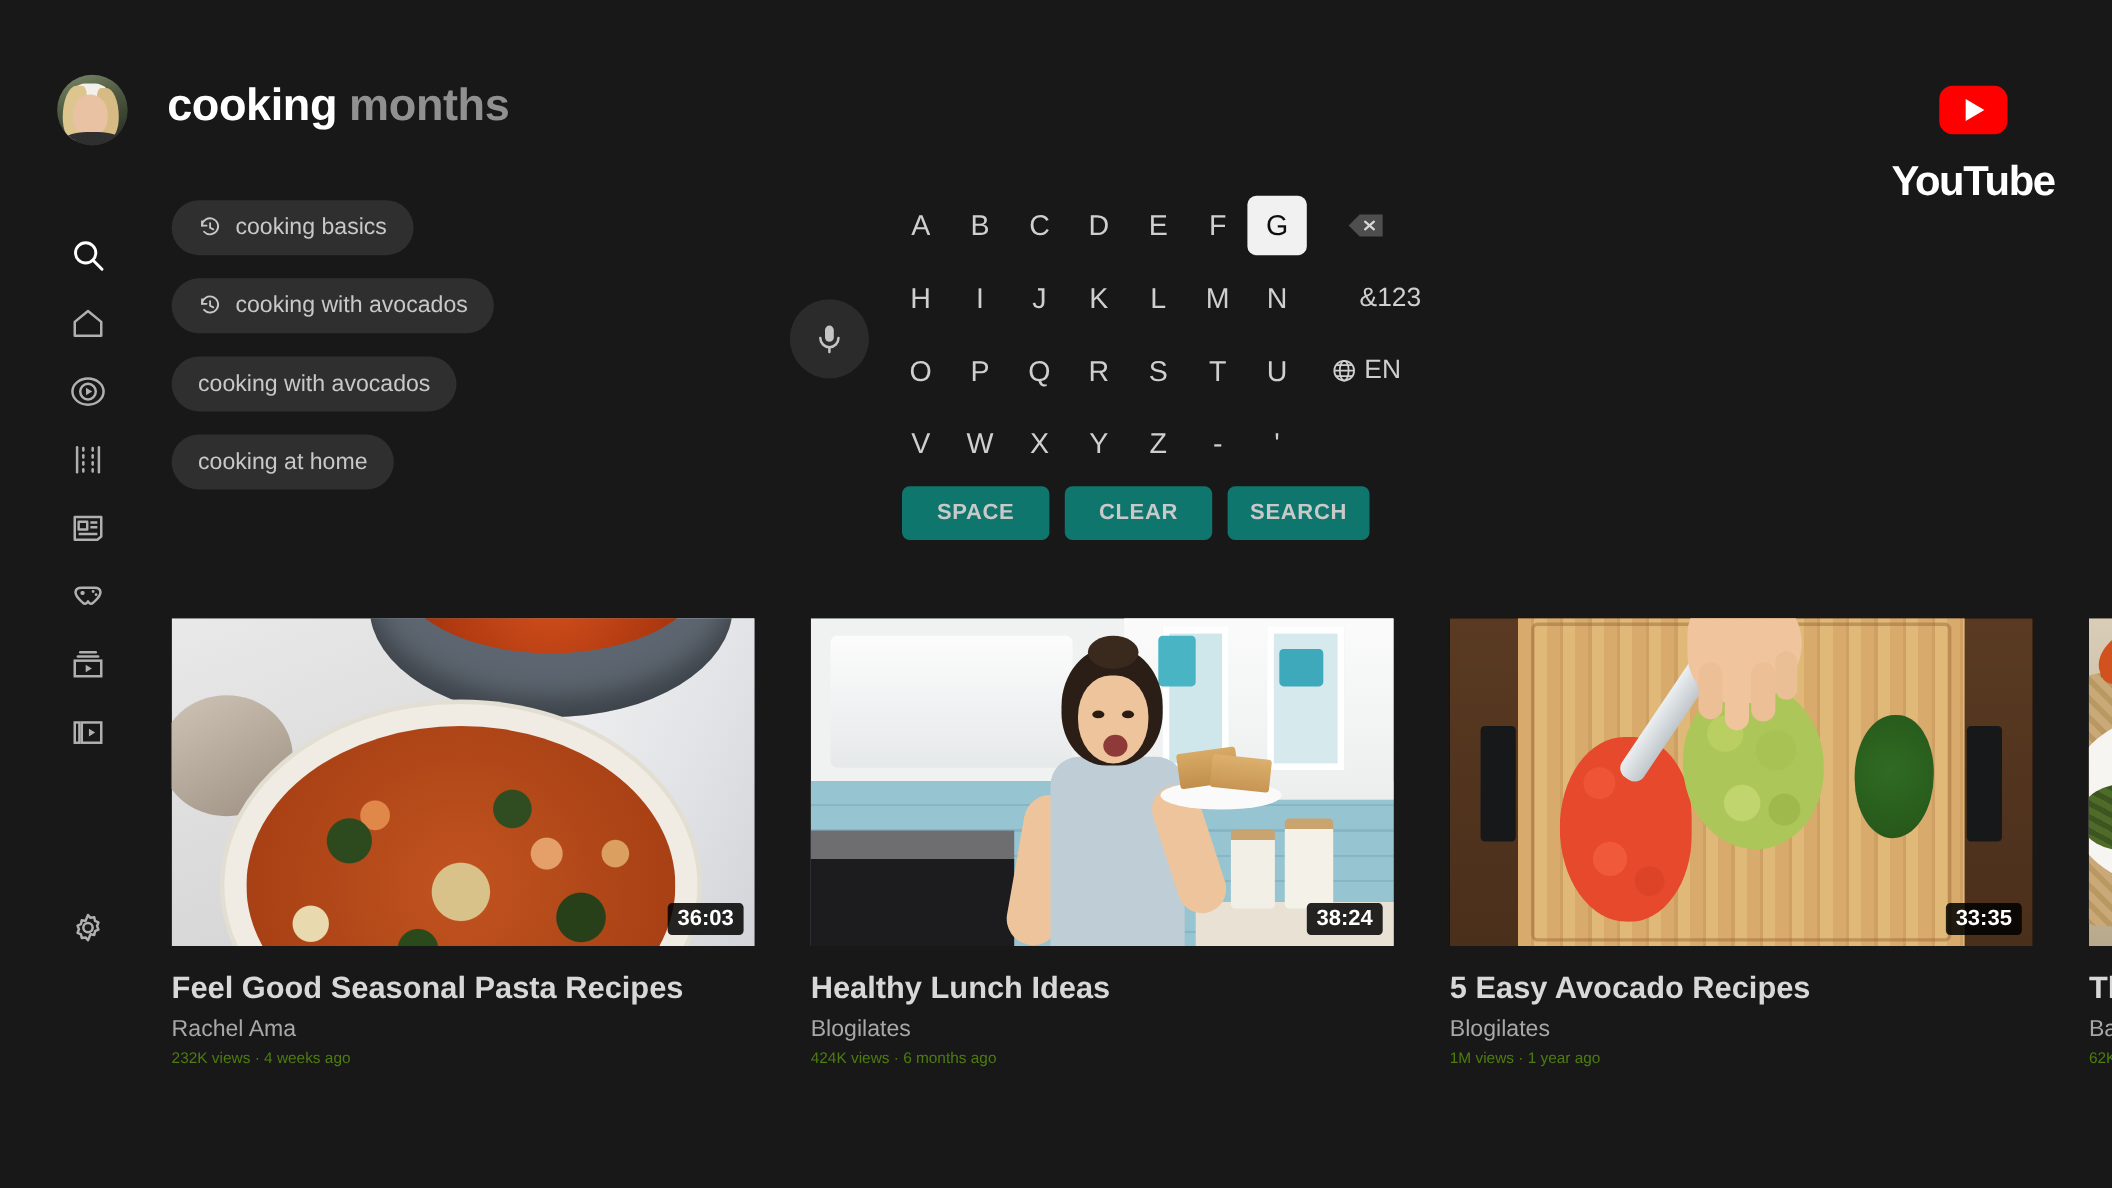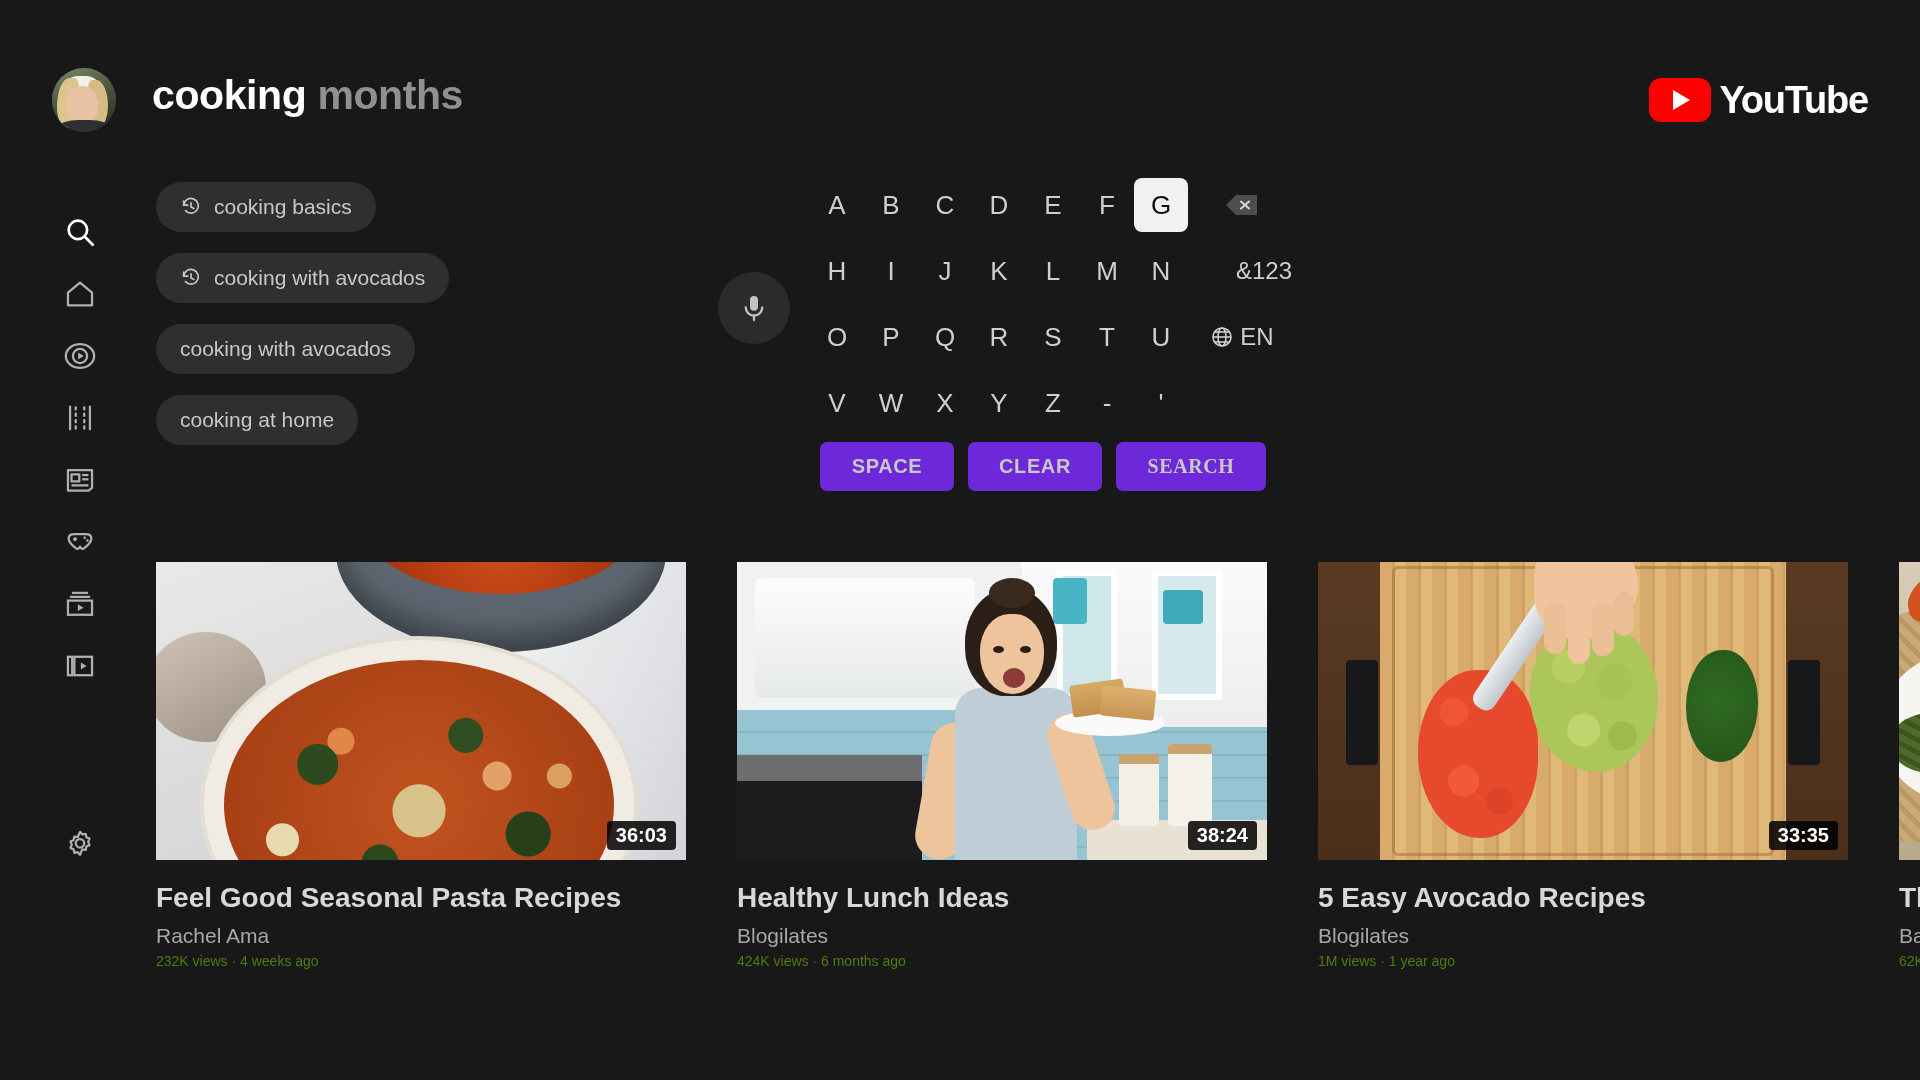--- a/index.html
+++ b/index.html
@@ -33,21 +33,21 @@
     border-radius: 40% 40% 0 0; background: #2f2f2f; }
 
   .page-title {
     position: absolute; left: 152px; top: 72px;
     font-size: 41px; font-weight: 700; letter-spacing: -0.4px;
     white-space: nowrap;
   }
   .t-typed { color: #ffffff; }
   .t-suggest { color: #909090; }
 
-  .yt-logo { position: absolute; right: 52px; top: 78px; display: flex; align-items: center; gap: 9px; }
+  .yt-logo { position: absolute; right: 52px; top: 78px; display: flex; align-items: center; gap: 22px; flex-direction: column; }
   .yt-mark { width: 62px; height: 44px; background: #ff0000; border-radius: 12px;
     display: flex; align-items: center; justify-content: center; }
   .yt-tri { width: 0; height: 0; border-left: 17px solid #fff;
     border-top: 10px solid transparent; border-bottom: 10px solid transparent; margin-left: 4px; }
   .yt-word { color: #fff; font-size: 38px; font-weight: 700; letter-spacing: -1.2px; }
 
   
   .sidebar { position: absolute; left: 0; top: 150px; width: 140px; height: 930px; }
   .side-item { position: absolute; left: 56px; width: 48px; height: 48px;
     display: flex; align-items: center; justify-content: center; }
@@ -85,25 +85,25 @@
   .key.selected { background: #f1f1f1; color: #0f0f0f; font-weight: 500; }
   .key.wide { width: 86px; font-size: 24px; font-weight: 500; }
   .key.globe { width: 92px; gap: 6px; font-size: 24px; font-weight: 500; }
   .key.globe svg { width: 24px; height: 24px; }
   .backspace { position: absolute; top: 0; width: 54px; height: 54px;
     display: flex; align-items: center; justify-content: center; }
   .backspace svg { width: 34px; height: 26px; }
 
   .kb-actions { position: absolute; left: 820px; top: 442px; display: flex; gap: 14px; }
   .act-btn { height: 49px; display: flex; align-items: center; justify-content: center;
-    background: #6d28d9; border-radius: 7px; color: #c9c9c9;
+    background: #0f766e; border-radius: 7px; color: #c9c9c9;
     font-size: 20px; font-weight: 600; letter-spacing: 0.6px; }
   .act-space { width: 134px; }
   .act-clear { width: 134px; }
-  .act-search { width: 150px; font-family: Liberation Serif, serif; }
+  .act-search { width: 129px; }
 
   
   .shelf { position: absolute; left: 156px; top: 562px; display: flex; gap: 31px; }
   .card { width: 550px; flex: none; }
   .thumb { position: relative; width: 530px; height: 298px; overflow: hidden; background: #000; }
   .dur {
     position: absolute; right: 10px; bottom: 10px; background: rgba(0,0,0,.85);
     color: #fff; font-size: 20px; font-weight: 600; padding: 3px 9px; border-radius: 4px;
   }
   .v-title { margin-top: 22px; color: #d8d8d8; font-size: 28px; font-weight: 700;

